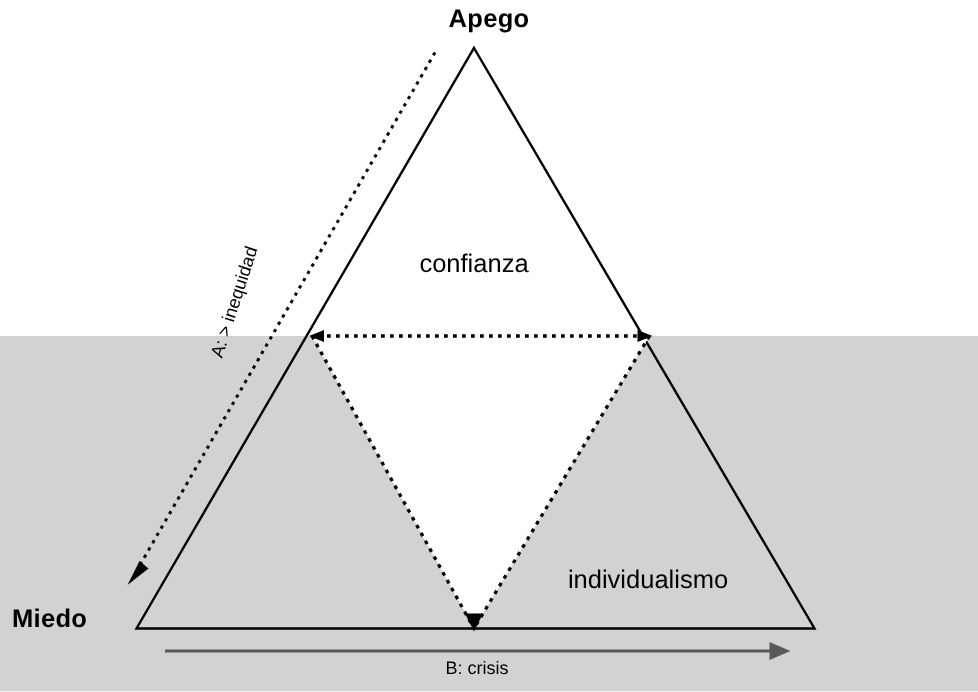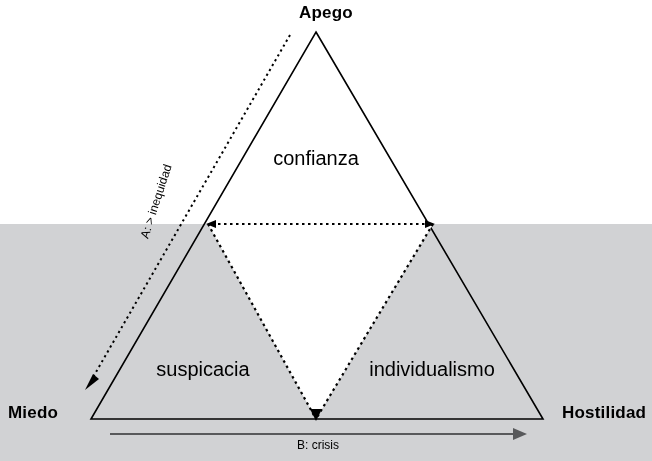--- a/index.html
+++ b/index.html
@@ -28,22 +28,23 @@
     white-space: nowrap;
     line-height: 1.18;
   }
   .vertex-label {
     font-weight: bold;
     font-size: 17px;
     letter-spacing: 0.2px;
     text-align: center;
   }
   .zone-label {
-    font-size: 20px;
+    font-size: 17px;
     text-align: center;
+    margin-top: 19px;
   }
   .axis-label {
     font-size: 12px;
   }
   .rotated-label {
     font-size: 12px;
     transform-origin: left bottom;
   }
   #label-apego   { left: 326px; top: 3px;   transform: translateX(-50%); }
   #label-miedo   { left: 8px;   top: 403px; }
@@ -87,28 +88,26 @@
 
     <line x1="110" y1="434" x2="518" y2="434" stroke="#58595b" stroke-width="2"></line>
     <polygon points="527,434 513,428 513,440" fill="#58595b"></polygon>
 
   </svg>
 
   <div class="lbl vertex-label" id="label-apego">Apego</div>
 
   <div class="lbl vertex-label" id="label-miedo">Miedo</div>
 
-  <div class="lbl vertex-label" id="label-hostilidad">Hostilidad</div>
 
   <div class="lbl zone-label" id="label-confianza">confianza</div>
 
   <div class="lbl zone-label" id="label-indiferencia">
   </div>
 
-  <div class="lbl zone-label" id="label-suspicacia">suspicacia</div>
 
   <div class="lbl zone-label" id="label-autoritarismo">individualismo</div>
 
   <div class="lbl rotated-label" id="label-axis-a">A: &gt; inequidad</div>
 
   <div class="lbl axis-label" id="label-axis-b">B: crisis</div>
 
 </div>
 
 </body></html>

